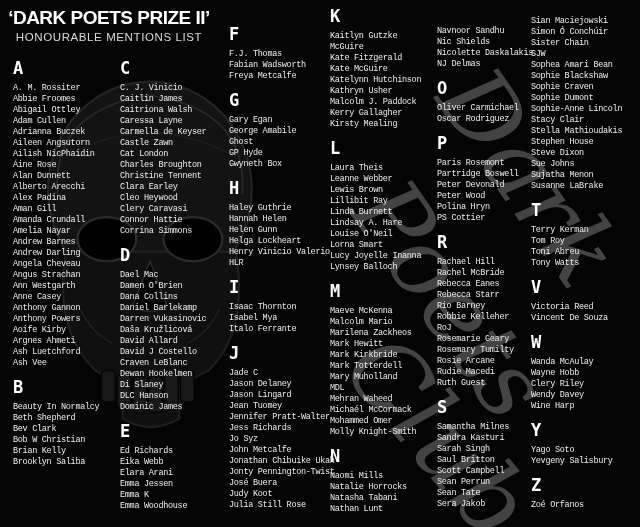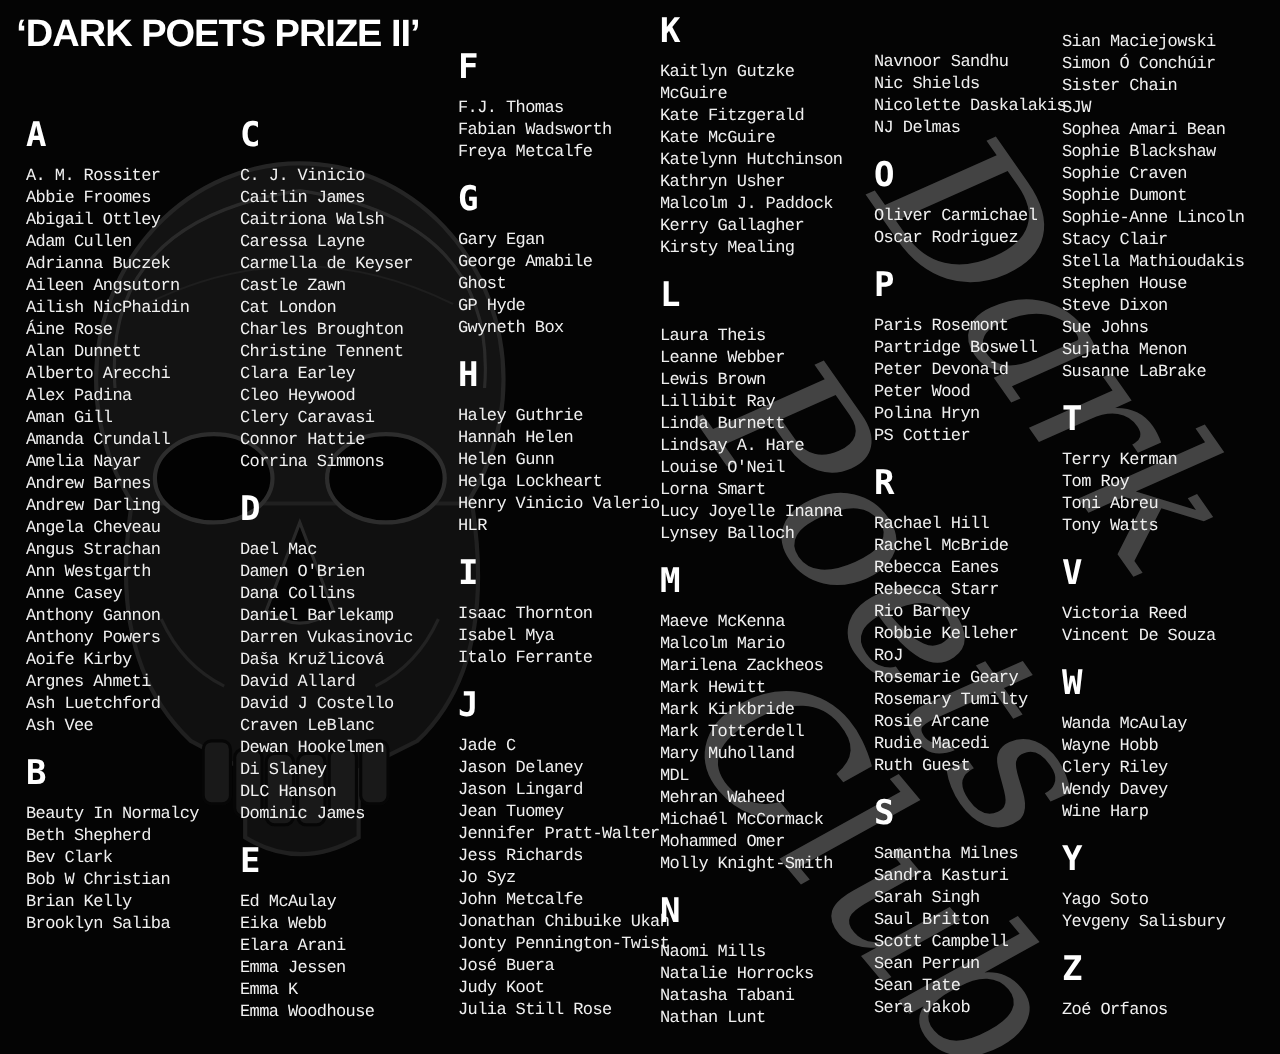--- a/index.html
+++ b/index.html
@@ -64,20 +64,21 @@
   </g>
   <path d="M52 230 Q62 252 82 262 M184 230 Q174 252 154 262" fill="none" stroke="#242424" stroke-width="1.5"></path>
 </svg>
 
 <div class="wm wm-dark">Dark</div>
 <div class="wm wm-poets">Poets</div>
 <div class="wm wm-club">Club</div>
 
 <div class="poster-header">
   <div class="title">‘DARK POETS PRIZE II’</div>
+  <div class="subtitle">HONOURABLE MENTIONS LIST</div>
 </div>
 
 <div class="col col1">
     <div class="letter">A</div>
     <div class="name">A. M. Rossiter</div>
     <div class="name">Abbie Froomes</div>
     <div class="name">Abigail Ottley</div>
     <div class="name">Adam Cullen</div>
     <div class="name">Adrianna Buczek</div>
     <div class="name">Aileen Angsutorn</div>
@@ -133,21 +134,21 @@
     <div class="name">Darren Vukasinovic</div>
     <div class="name">Daša Kružlicová</div>
     <div class="name">David Allard</div>
     <div class="name">David J Costello</div>
     <div class="name">Craven LeBlanc</div>
     <div class="name">Dewan Hookelmen</div>
     <div class="name">Di Slaney</div>
     <div class="name">DLC Hanson</div>
     <div class="name">Dominic James</div>
     <div class="letter">E</div>
-    <div class="name">Ed McAulay</div>
+    <div class="name">Ed Richards</div>
     <div class="name">Eika Webb</div>
     <div class="name">Elara Arani</div>
     <div class="name">Emma Jessen</div>
     <div class="name">Emma K</div>
     <div class="name">Emma Woodhouse</div>
   </div>
 <div class="col col3">
     <div class="letter">F</div>
     <div class="name">F.J. Thomas</div>
     <div class="name">Fabian Wadsworth</div>

